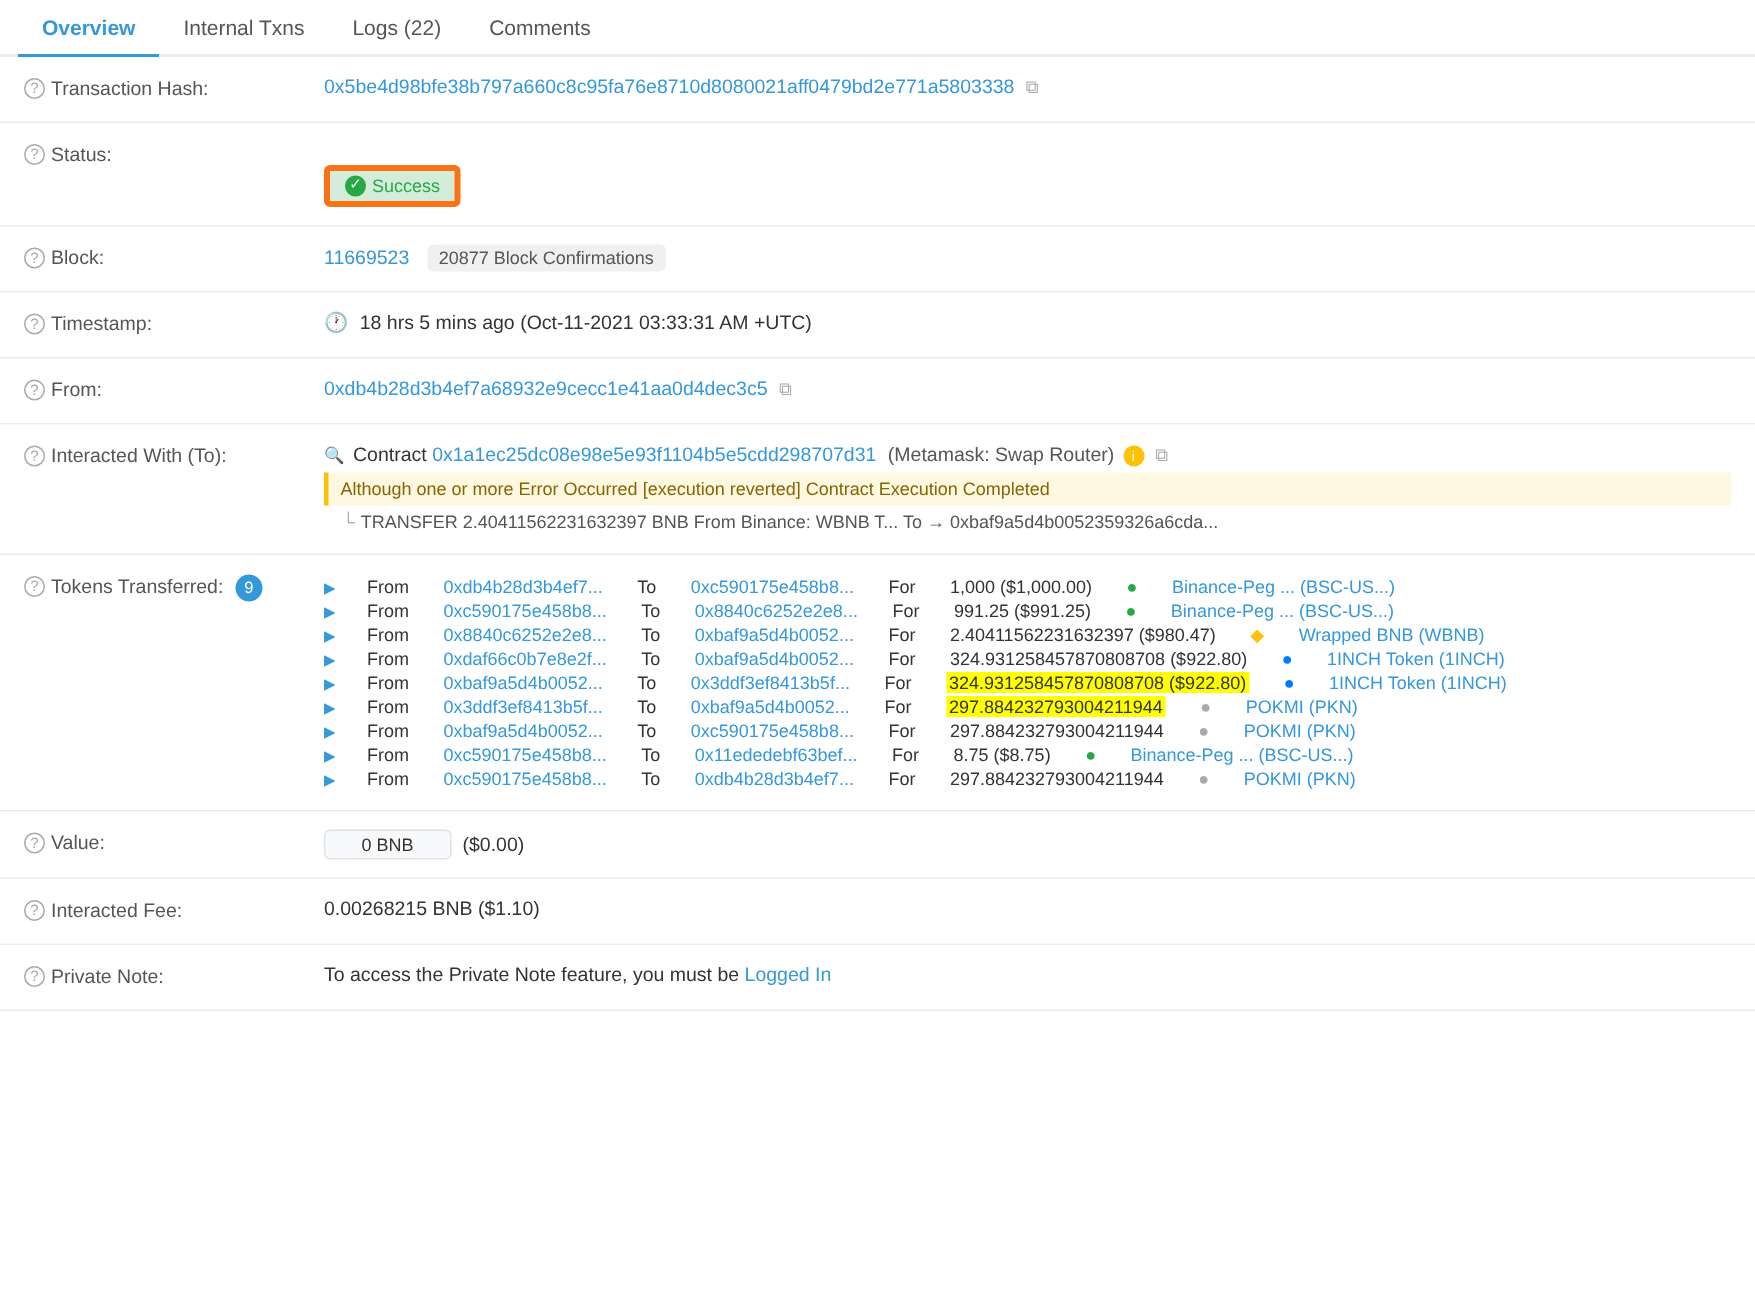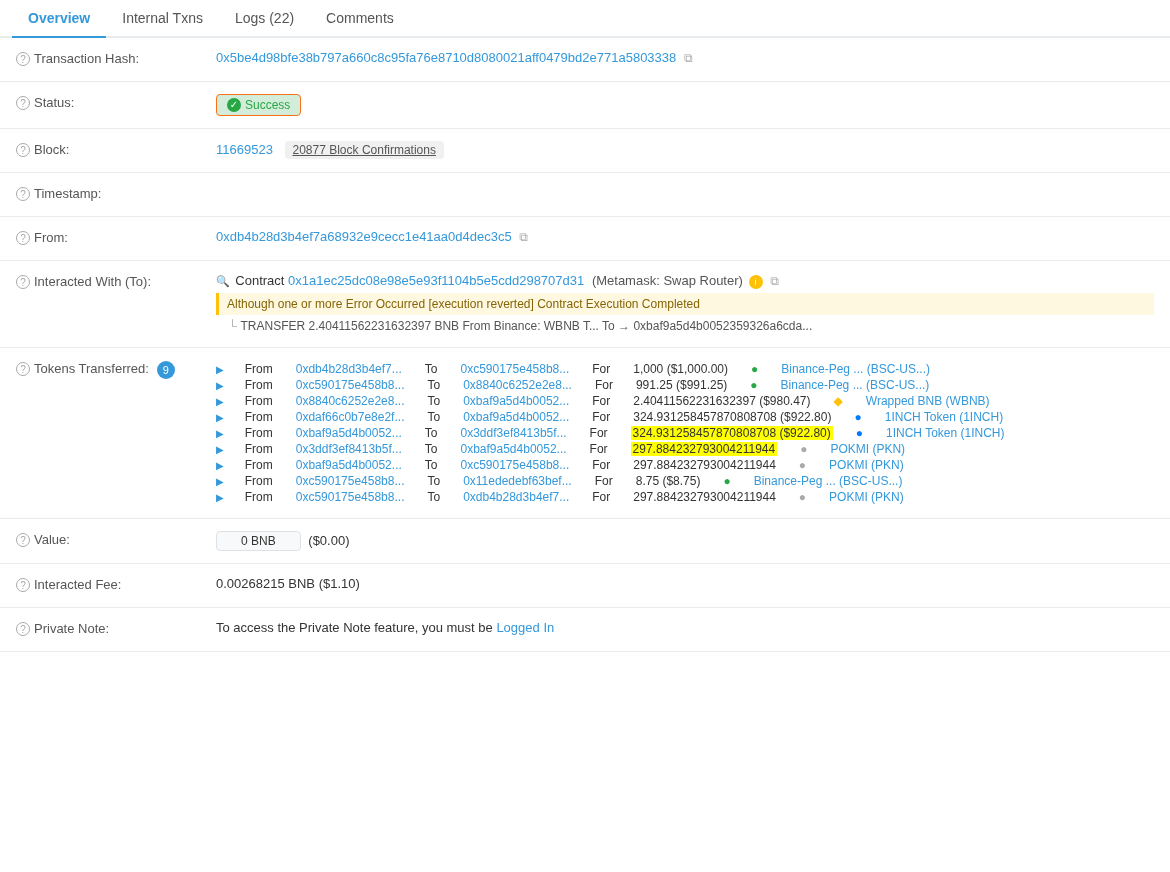--- a/index.html
+++ b/index.html
@@ -66,24 +66,25 @@
     }
 
     .link { color: #3498db; text-decoration: none; cursor: pointer; }
 
     .badge-success {
       display: inline-flex;
       align-items: center;
       gap: 4px;
       background: #d4edda;
       color: #28a745;
-      border: 1px solid #f97316;
+      border: 4px solid #f97316;
       border-radius: 4px;
       padding: 3px 10px;
       font-size: 12px;
+      margin-top: 16px;
     }
     .badge-success::before {
       content: "✓";
       display: inline-block;
       width: 14px;
       height: 14px;
       border-radius: 50%;
       background: #28a745;
       color: #fff;
       font-size: 10px;
@@ -92,21 +93,20 @@
     }
 
     .block-confirmations {
       display: inline-block;
       background: #f0f0f0;
       color: #555;
       border-radius: 4px;
       padding: 2px 8px;
       font-size: 12px;
       margin-left: 8px;
-      text-decoration: underline;
     }
 
     .copy-icon {
       display: inline-flex;
       cursor: pointer;
       margin-left: 4px;
       color: #aaa;
       font-size: 12px;
     }
 
@@ -252,20 +252,24 @@
       <span class="link">11669523</span>
       <span class="block-confirmations">20877 Block Confirmations</span>
     </div>
   </div>
 
   <div class="row">
     <div class="label-col">
       <span class="help-icon">?</span>
       <span>Timestamp:</span>
     </div>
+    <div class="value-col">
+      <span class="timestamp-icon">🕐</span>
+      <span>18 hrs 5 mins ago (Oct-11-2021 03:33:31 AM +UTC)</span>
+    </div>
   </div>
 
   <div class="row">
     <div class="label-col">
       <span class="help-icon">?</span>
       <span>From:</span>
     </div>
     <div class="value-col">
       <span class="link">0xdb4b28d3b4ef7a68932e9cecc1e41aa0d4dec3c5</span>
       <span class="copy-icon" title="Copy">⧉</span>

